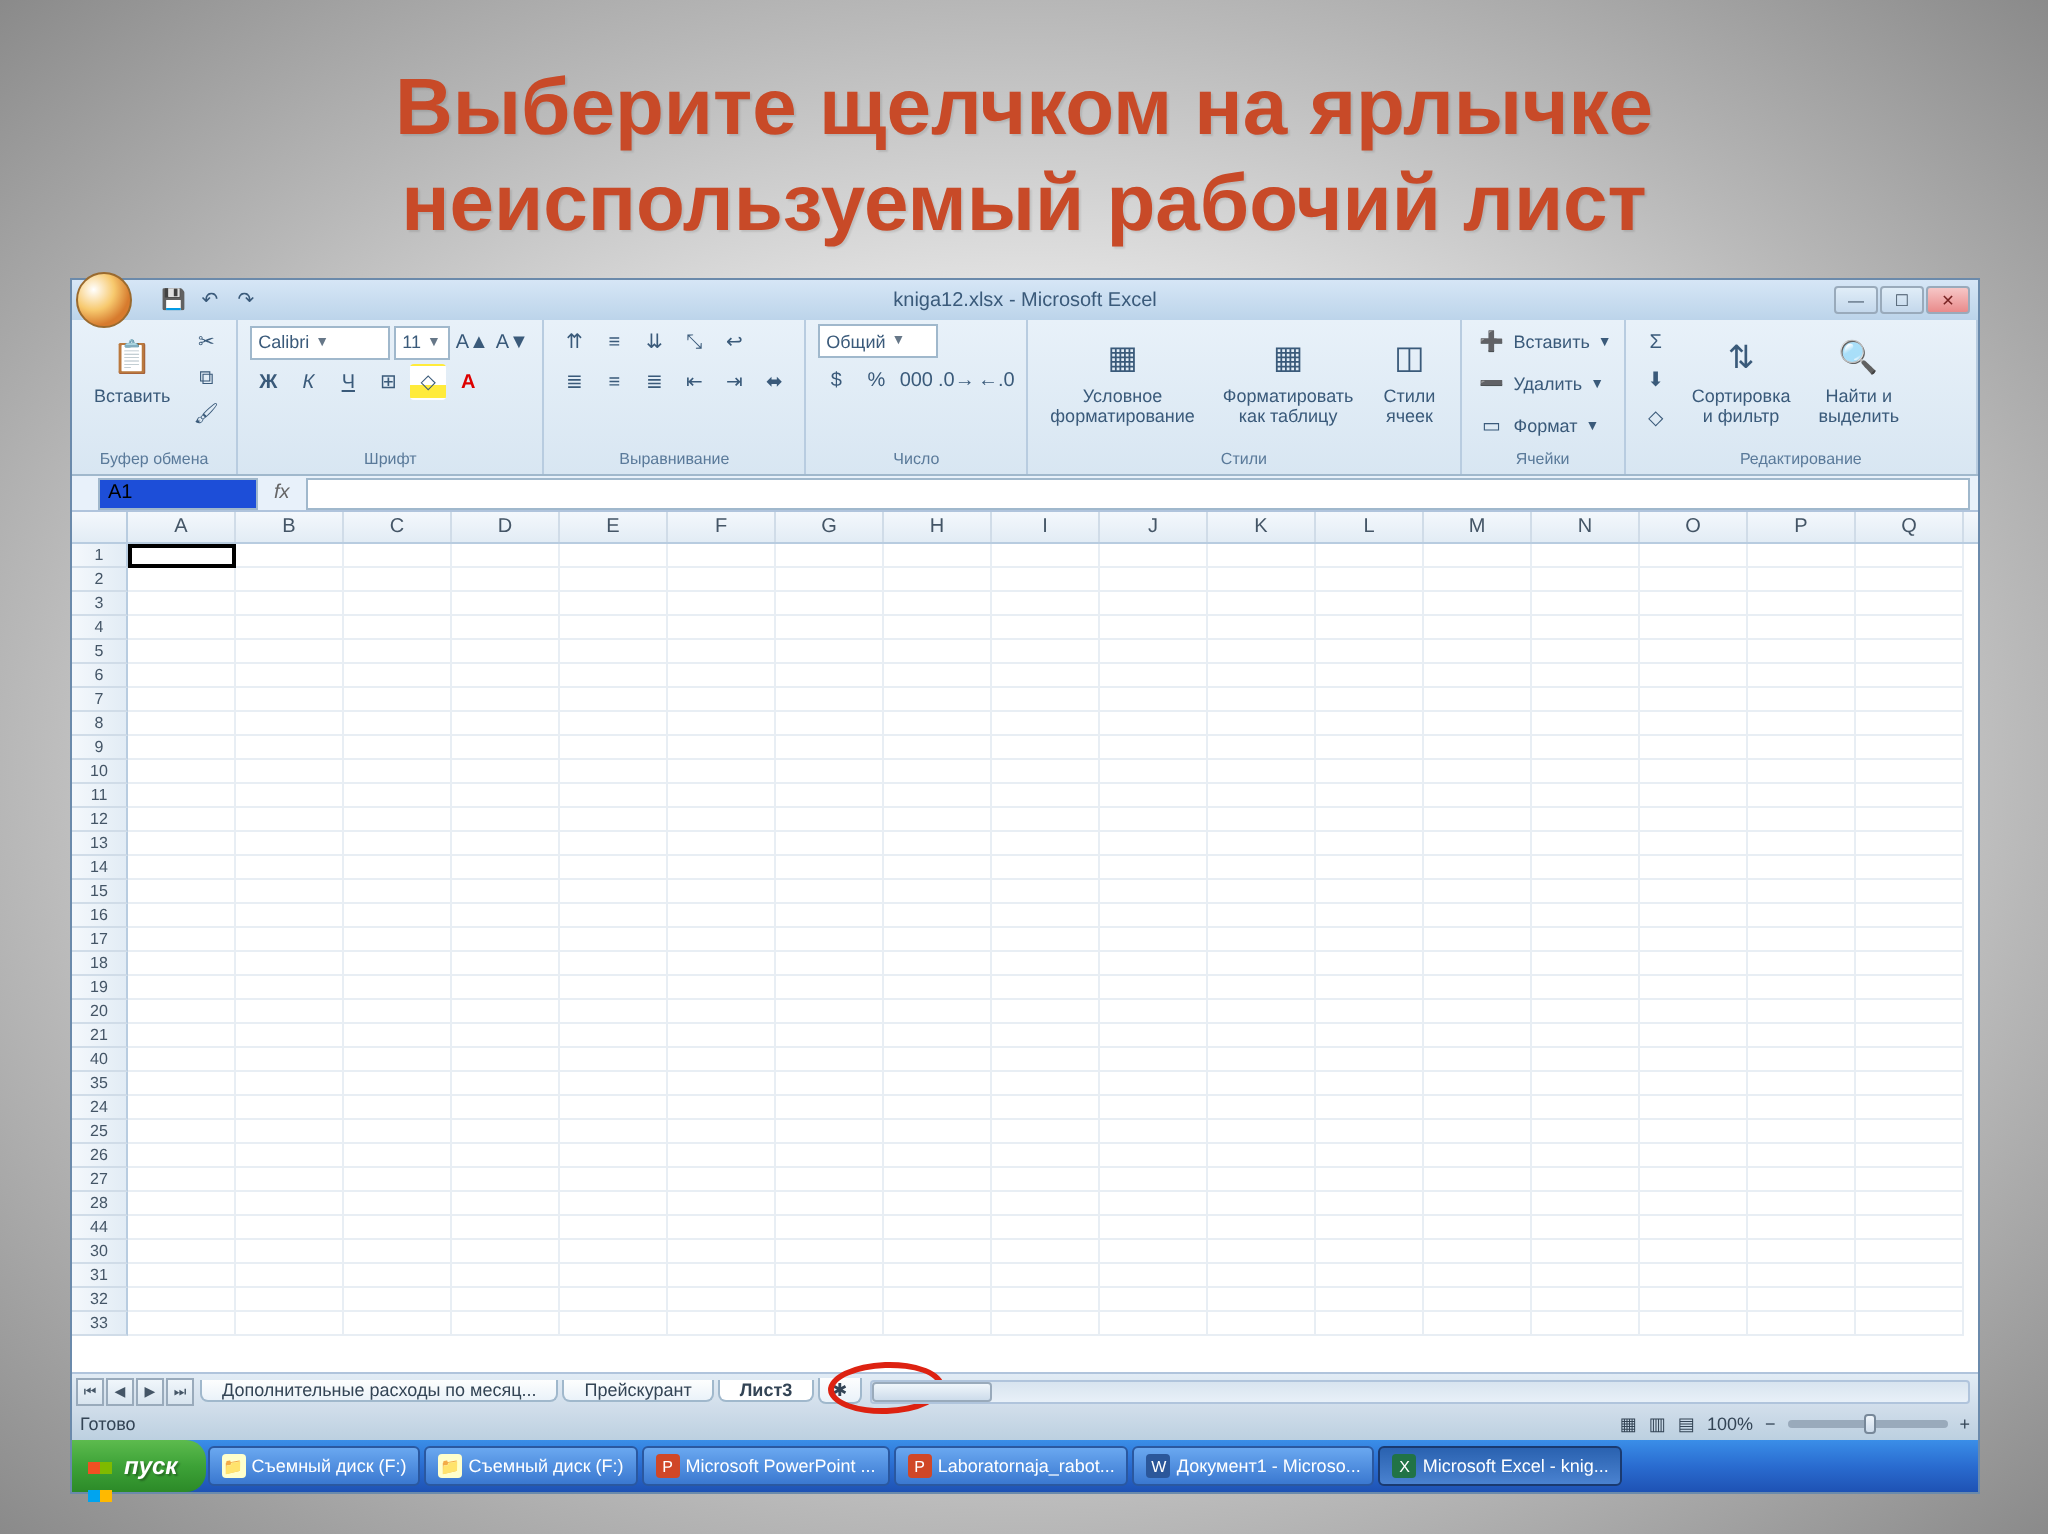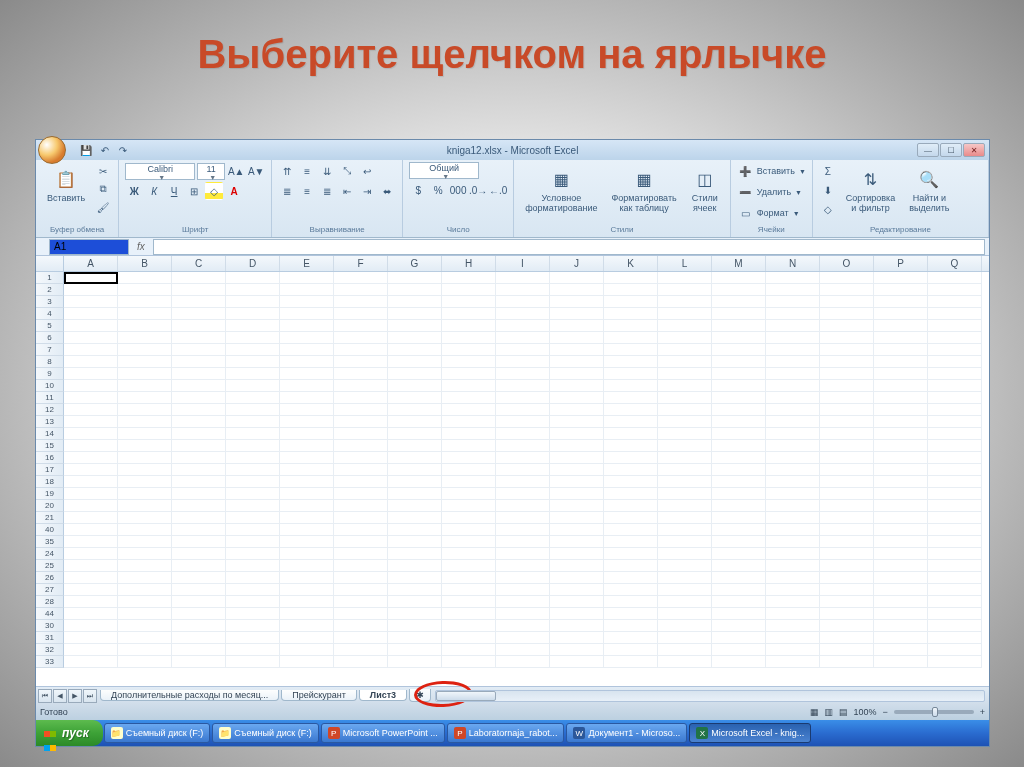--- a/index.html
+++ b/index.html
@@ -98,21 +98,21 @@
   .group-body { flex: 1; display: flex; align-items: flex-start; gap: 4px; }
   .group-label { text-align: center; font-size: 8px; color: #5a7a9a; padding-bottom: 1px;}
   .big-btn {
     display: flex; flex-direction: column; align-items: center;
     padding: 4px 4px; border: 1px solid transparent; border-radius: 3px;
     min-width: 38px;
   }
   .btn-icon { width: 24px; height: 24px; margin-bottom: 2px; display: flex; align-items: center; justify-content: center; font-size: 16px; }
   .small-row { display: flex; align-items: center; gap: 2px; margin-bottom: 2px; }
   .small-btn { width: 18px; height: 18px; border: 1px solid transparent; border-radius: 2px; display: flex; align-items: center; justify-content: center; font-size: 10px; }
-  .combo { height: 17px; border: 1px solid #a0b8cc; background: #fff; display: flex; align-items: center; padding: 0 3px; font-size: 9px; flex-direction: column;}
+  .combo { height: 17px; border: 1px solid #a0b8cc; background: #fff; display: flex; align-items: center; padding: 0 3px; font-size: 9px;}
   .combo .arrow { margin-left: 3px; color: #678; font-size: 7px;}
 
   .formula-bar {
     height: 18px;
     background: #e8f1fa;
     border-bottom: 1px solid #b0c4dc;
     display: flex;
     align-items: center;
   }
   .name-box { width: 80px; height: 16px; border: 1px solid #a0b8cc; background: #1d4ed8; margin-left: 13px; padding: 0 4px; display: flex; align-items: center; font-size: 10px;}
@@ -227,20 +227,21 @@
   }
   .task-btn.active { background: linear-gradient(to bottom, #2a62b0, #4a82d0); border-color: #1a3a70;}
   .task-icon { width: 12px; height: 12px; background: #fff; border-radius: 2px; flex-shrink:0; display:flex;align-items:center;justify-content:center;font-size:8px;}
   .task-btn .lbl { overflow: hidden; text-overflow: ellipsis; }
 </style>
 </head>
 <body>
 
 <div class="slide-title">
   <span>Выберите щелчком на ярлычке</span><br>
+  <span>неиспользуемый рабочий лист</span>
 </div>
 
 <div class="excel-window">
 
   <div class="titlebar">
     <div class="office-btn"></div>
     <div class="qat">
       <span>💾</span>
       <span>↶</span>
       <span>↷</span>
@@ -326,21 +327,21 @@
           </div>
         </div>
       </div>
       <div class="group-label">Выравнивание</div>
     </div>
 
     <div class="group">
       <div class="group-body">
         <div>
           <div class="small-row">
-            <div class="combo" style="width:70px">
+            <div class="combo" style="width:60px">
                 <span>Общий</span>
                 <span class="arrow">▼</span>
               </div>
           </div>
           <div class="small-row">
             <div class="small-btn">$</div>
             <div class="small-btn">%</div>
             <div class="small-btn">000</div>
             <div class="small-btn">.0→</div>
             <div class="small-btn">←.0</div>

